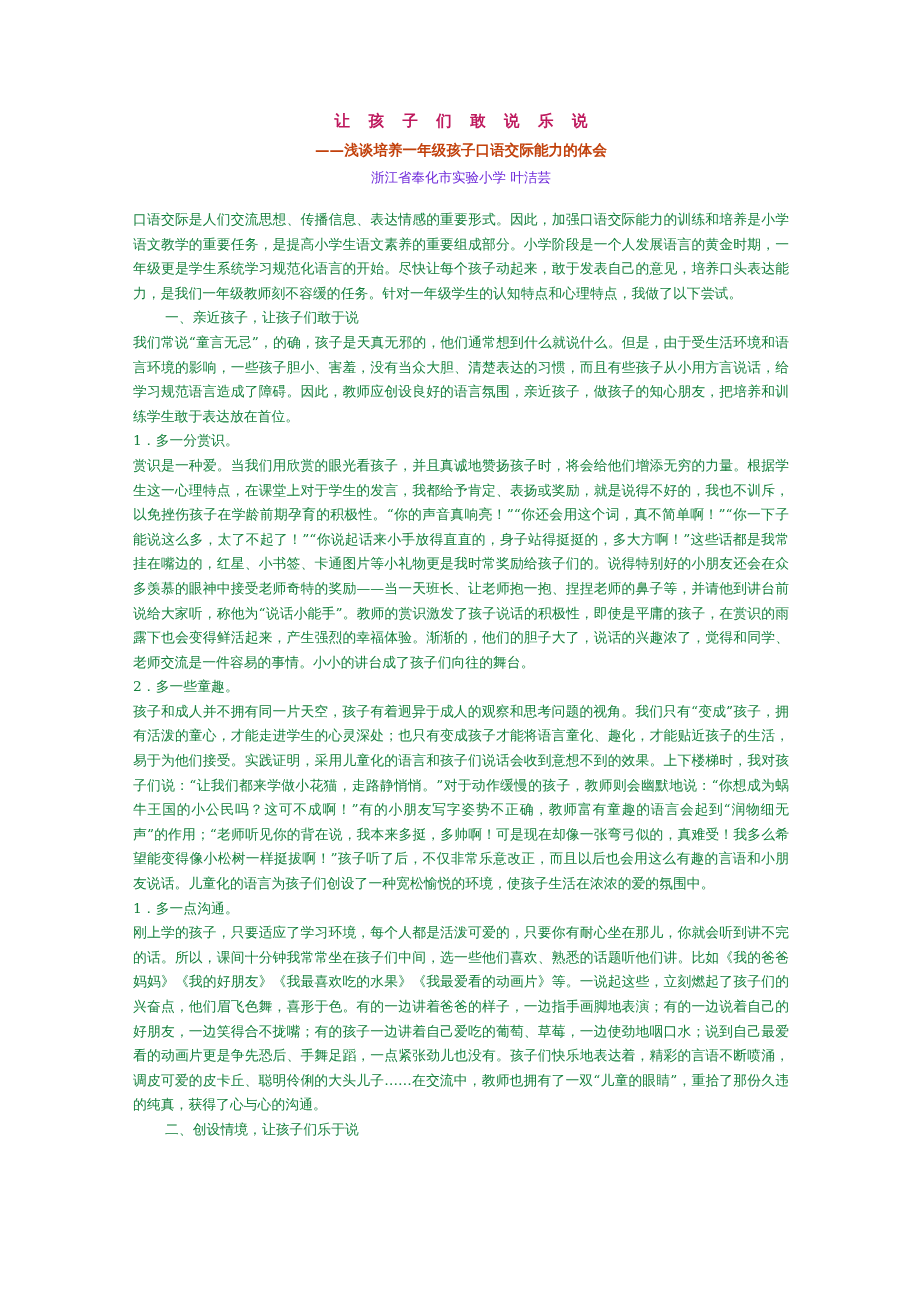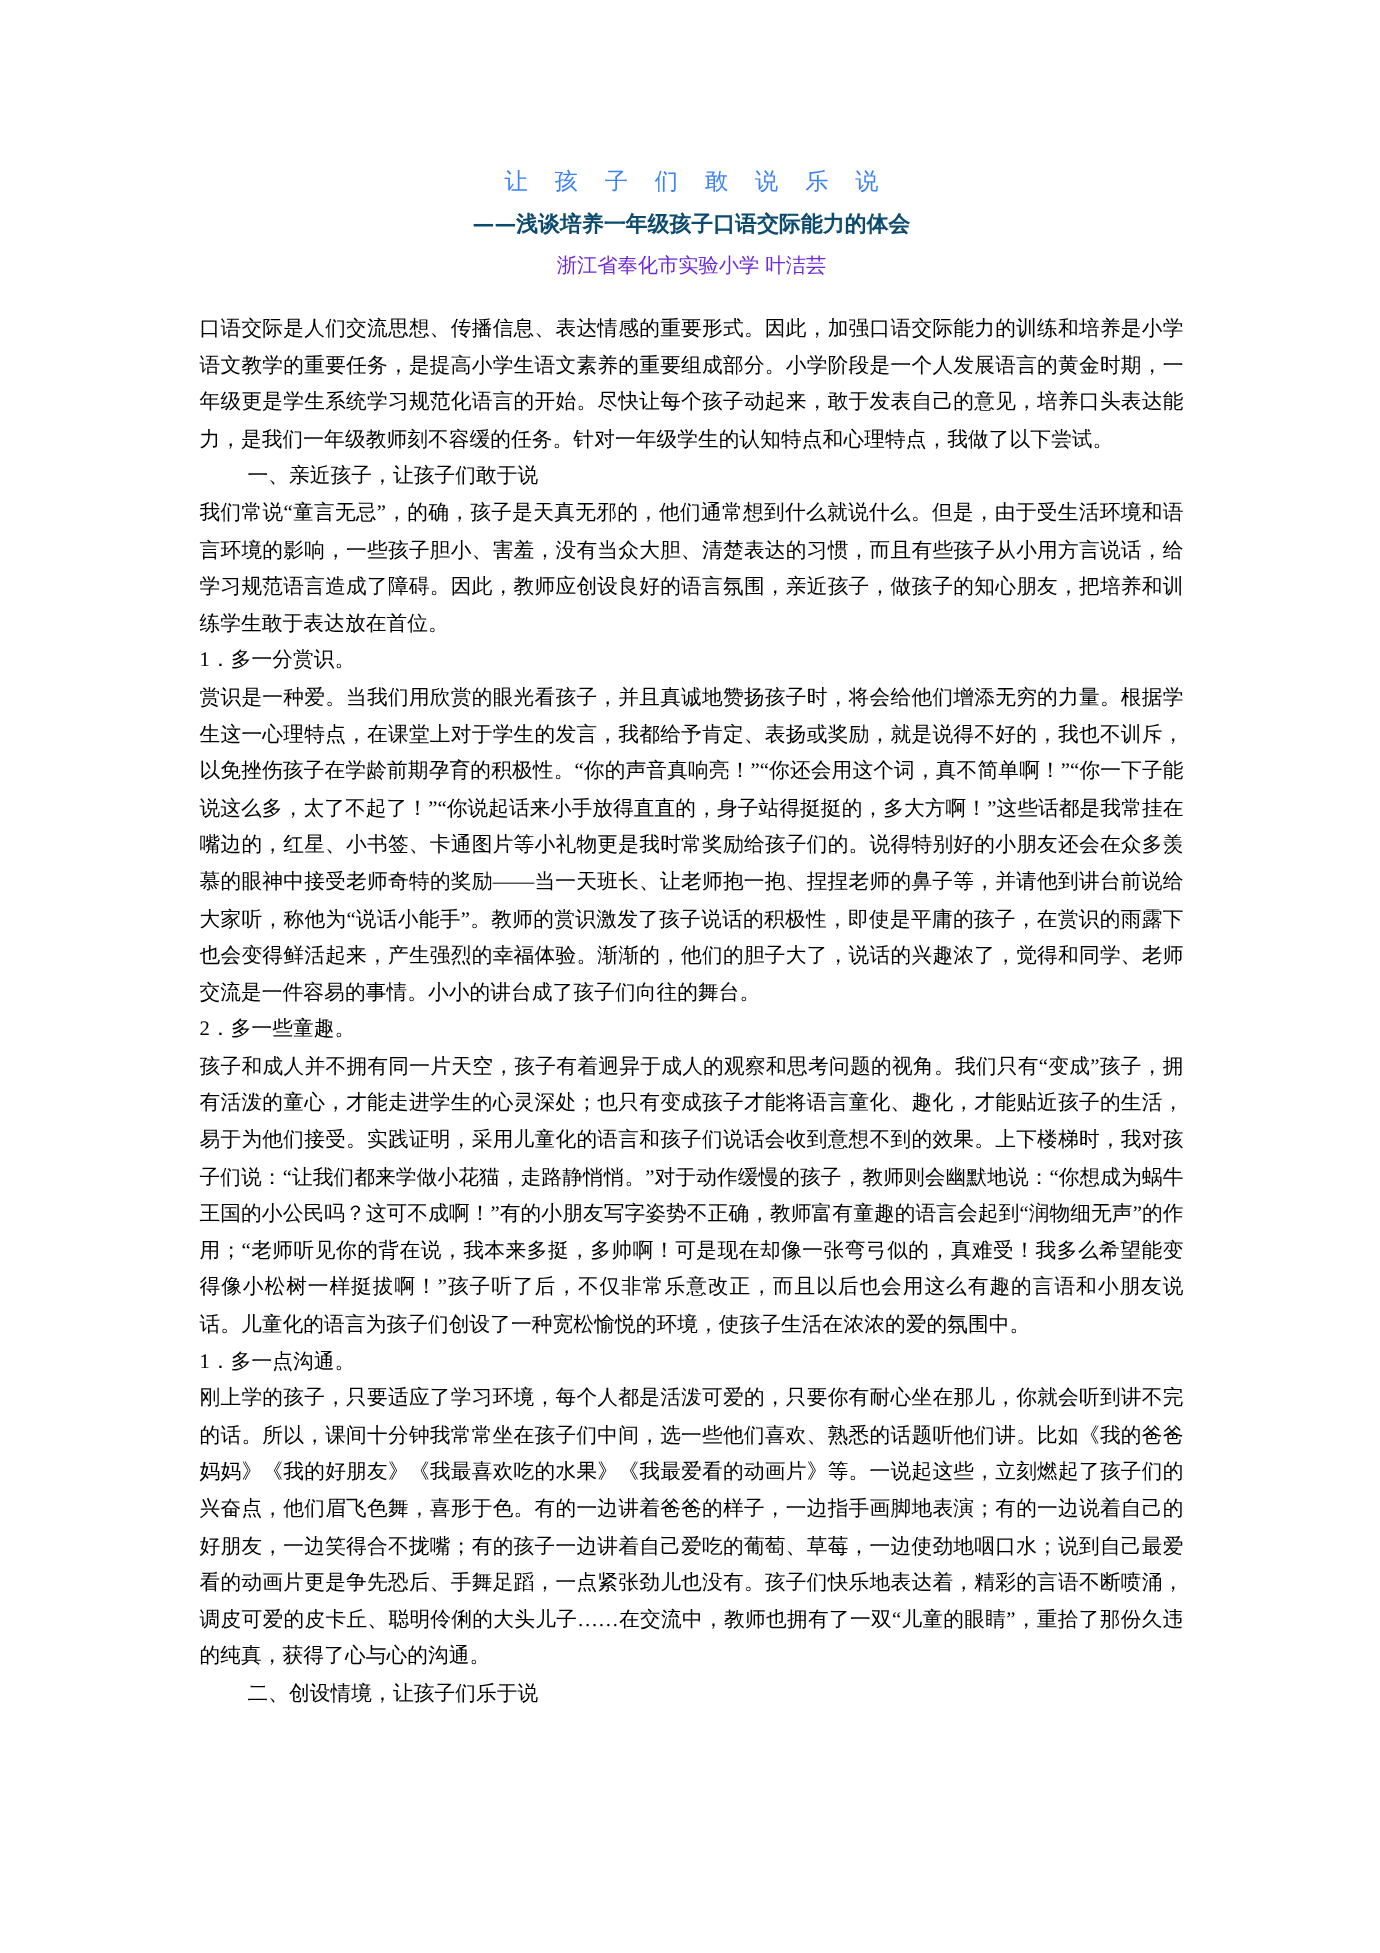--- a/index.html
+++ b/index.html
@@ -27,33 +27,33 @@
     width: 656px;
   }
 
   
   .title-block {
     text-align: center;
     margin-bottom: 16px;
   }
   .doc-title {
     font-size: 15.5px;
-    font-weight: normal;
+    font-weight: bold;
     letter-spacing: 6.5px;
     line-height: 26px;
-    color: #3b82f6;
+    color: #be185d;
     margin: 0 0 3px 0;
     text-indent: 6.5px;
   }
   .doc-subtitle {
     font-size: 14.5px;
     font-weight: bold;
     line-height: 25px;
     letter-spacing: 0.1px;
-    color: #0c4a6e;
+    color: #c2410c;
     margin: 0 0 3px 0;
   }
   .doc-author {
     font-size: 13.5px;
     font-weight: normal;
     line-height: 24px;
     color: #6d28d9;
     margin: 0;
   }
 
@@ -61,26 +61,25 @@
   .body-text {
     margin-top: 18px;
   }
   p.para,
   p.heading,
   p.subheading {
     margin: 0;
     padding: 0;
     font-size: 13.8px;
     line-height: 24.6px;
-    color: #000000;
+    color: #15803d;
     text-align: justify;
     text-justify: inter-ideograph;
     word-break: break-all;
     letter-spacing: 0.05px;
-    font-family: Liberation Serif, serif;
   }
   p.heading,
   p.subheading {
     text-align: left;
   }
   p.heading {
     text-align: left;
     margin-left: 32px;
   }
 </style>

